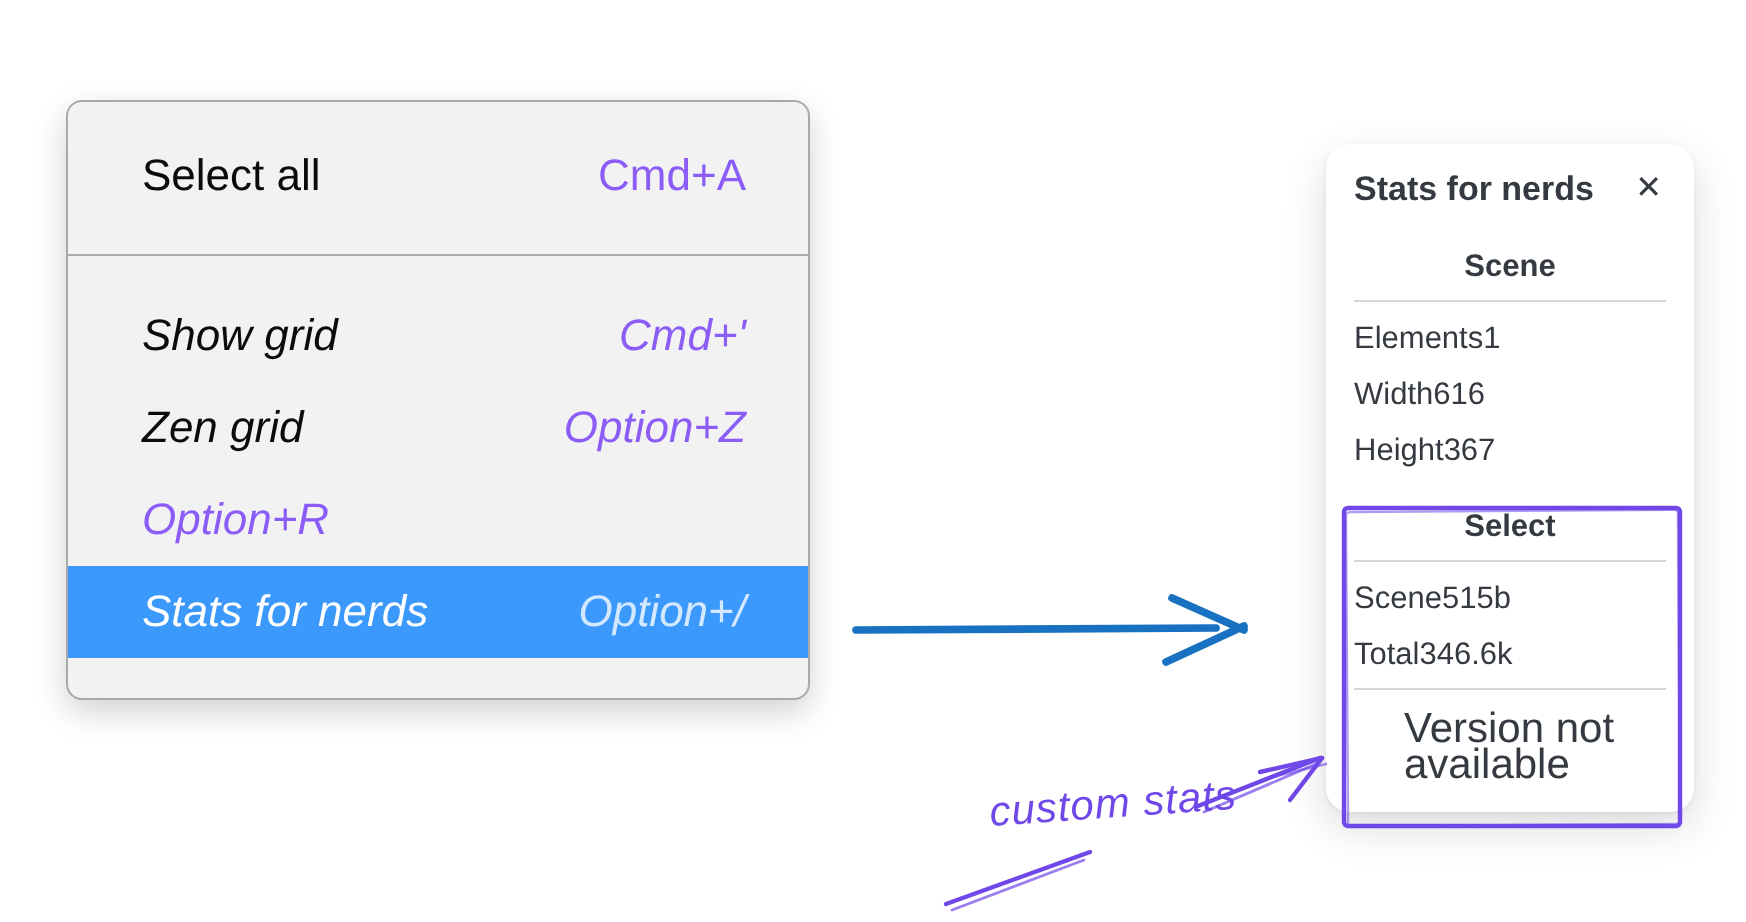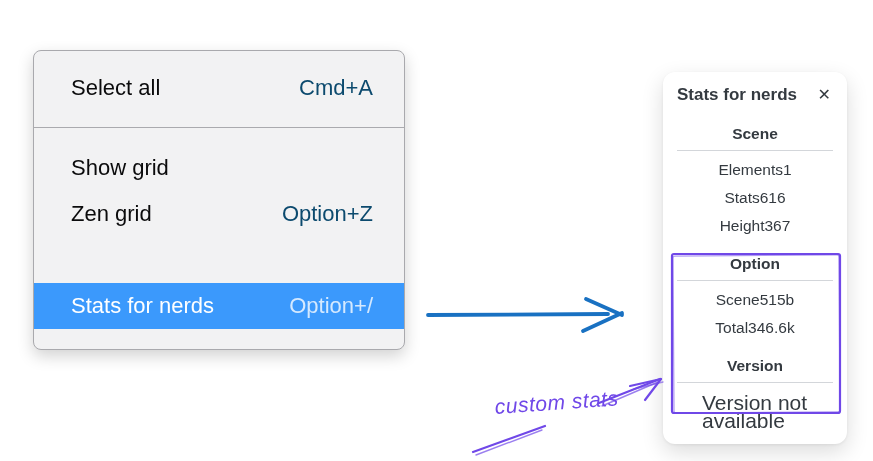--- a/index.html
+++ b/index.html
@@ -7,45 +7,45 @@
   .canvas{position:relative;width:873px;height:461px;background:#ffffff;}
 
   
   .menu{
     position:absolute;left:33px;top:50px;width:372px;height:300px;
     background:#f2f2f3;border:1.5px solid #a9a9ad;border-radius:8px;
     box-shadow:0 6px 16px rgba(0,0,0,0.18);box-sizing:border-box;
   }
   .menu-sec-top{height:76px;display:flex;align-items:stretch;}
   .menu-sep{border-top:1.5px solid #aaaaae;}
-  .menu-sec-bottom{padding-top:17px;}
+  .menu-sec-bottom{padding-top:17px;font-style:italic;}
   .menu-item{
     height:46px;display:flex;align-items:center;justify-content:space-between;
     padding:0 31px 0 37px;font-size:22px;box-sizing:border-box;cursor:default;width:100%;
   }
   .menu-item.tall{height:73px;}
   .mi-label{color:#0b0b0c;}
-  .mi-shortcut{color:#0c4a6e;}
+  .mi-shortcut{color:#8b5cf6;}
   .menu-item.selected{background:#3b99fc;}
   .menu-item.selected .mi-label{color:#ffffff;}
   .menu-item.selected .mi-shortcut{color:rgba(255,255,255,0.78);}
 
   
   .panel{
     position:absolute;left:663px;top:72px;width:184px;box-sizing:border-box;
     background:#ffffff;border-radius:12px;color:#343a40;
     box-shadow:0 1px 3px rgba(0,0,0,0.06),0 8px 22px rgba(0,0,0,0.14);
     padding:13px 14px 14px 14px;
   }
   .panel-header{display:flex;justify-content:space-between;align-items:center;}
   .panel-title{font-weight:bold;font-size:17px;}
   .close-btn{font-size:16px;color:#343a40;line-height:1;cursor:pointer;padding:1px 2px;}
   .sec-heading{text-align:center;font-weight:bold;font-size:15.5px;margin-top:20px;}
   .sec-divider{border-top:1px solid #d3d6da;margin-top:7px;}
-  .stat-row{display:flex;justify-content:center;font-size:15.5px;margin-top:10px;line-height:18px;}
+  .stat-row{display:flex;justify-content:flex-start;font-size:15.5px;margin-top:10px;line-height:18px;}
   .stat-note{font-size:21px;margin-top:11px;line-height:18px;margin-left:25px;}
 
   
   .overlay{position:absolute;left:0;top:0;pointer-events:none;}
   .custom-stats-label{
     position:absolute;left:494px;top:395px;color:#7048e8;
     font-size:21px;font-style:italic;letter-spacing:0.5px;
     transform:rotate(-4deg);transform-origin:left top;white-space:nowrap;
   }
 </style>
@@ -58,26 +58,28 @@
     <div class="menu-sec-top">
       <div class="menu-item tall">
         <span class="mi-label">Select all</span>
         <span class="mi-shortcut">Cmd+A</span>
       </div>
     </div>
     <div class="menu-sep"></div>
     <div class="menu-sec-bottom">
       <div class="menu-item">
         <span class="mi-label">Show grid</span>
+        <span class="mi-shortcut">Cmd+'</span>
       </div>
       <div class="menu-item">
         <span class="mi-label">Zen grid</span>
         <span class="mi-shortcut">Option+Z</span>
       </div>
       <div class="menu-item">
+        <span class="mi-shortcut">Option+R</span>
       </div>
       <div class="menu-item selected">
         <span class="mi-label">Stats for nerds</span>
         <span class="mi-shortcut">Option+/</span>
       </div>
     </div>
   </div>
 
   <div class="panel">
     <div class="panel-header">
@@ -86,44 +88,43 @@
     </div>
 
     <div>
       <div class="sec-heading">Scene</div>
       <div class="sec-divider"></div>
       <div class="stat-row">
         <span>Elements</span>
         <span>1</span>
       </div>
       <div class="stat-row">
-        <span>Stats</span>
+        <span>Width</span>
         <span>616</span>
       </div>
       <div class="stat-row">
         <span>Height</span>
         <span>367</span>
       </div>
     </div>
 
     <div>
-      <div class="sec-heading">Option</div>
+      <div class="sec-heading">Select</div>
       <div class="sec-divider"></div>
       <div class="stat-row">
         <span>Scene</span>
         <span>515b</span>
       </div>
       <div class="stat-row">
         <span>Total</span>
         <span>346.6k</span>
       </div>
     </div>
 
     <div>
-      <div class="sec-heading">Version</div>
       <div class="sec-divider"></div>
       <div class="stat-note">Version not available</div>
     </div>
   </div>
 
   <svg class="overlay" width="873" height="461" viewBox="0 0 873 461">
 
     <g stroke="#1971c2" stroke-width="3.8" fill="none" stroke-linecap="round">
       <path d="M428,315 L608,314"></path>
       <path d="M586,299 L622,315"></path>

